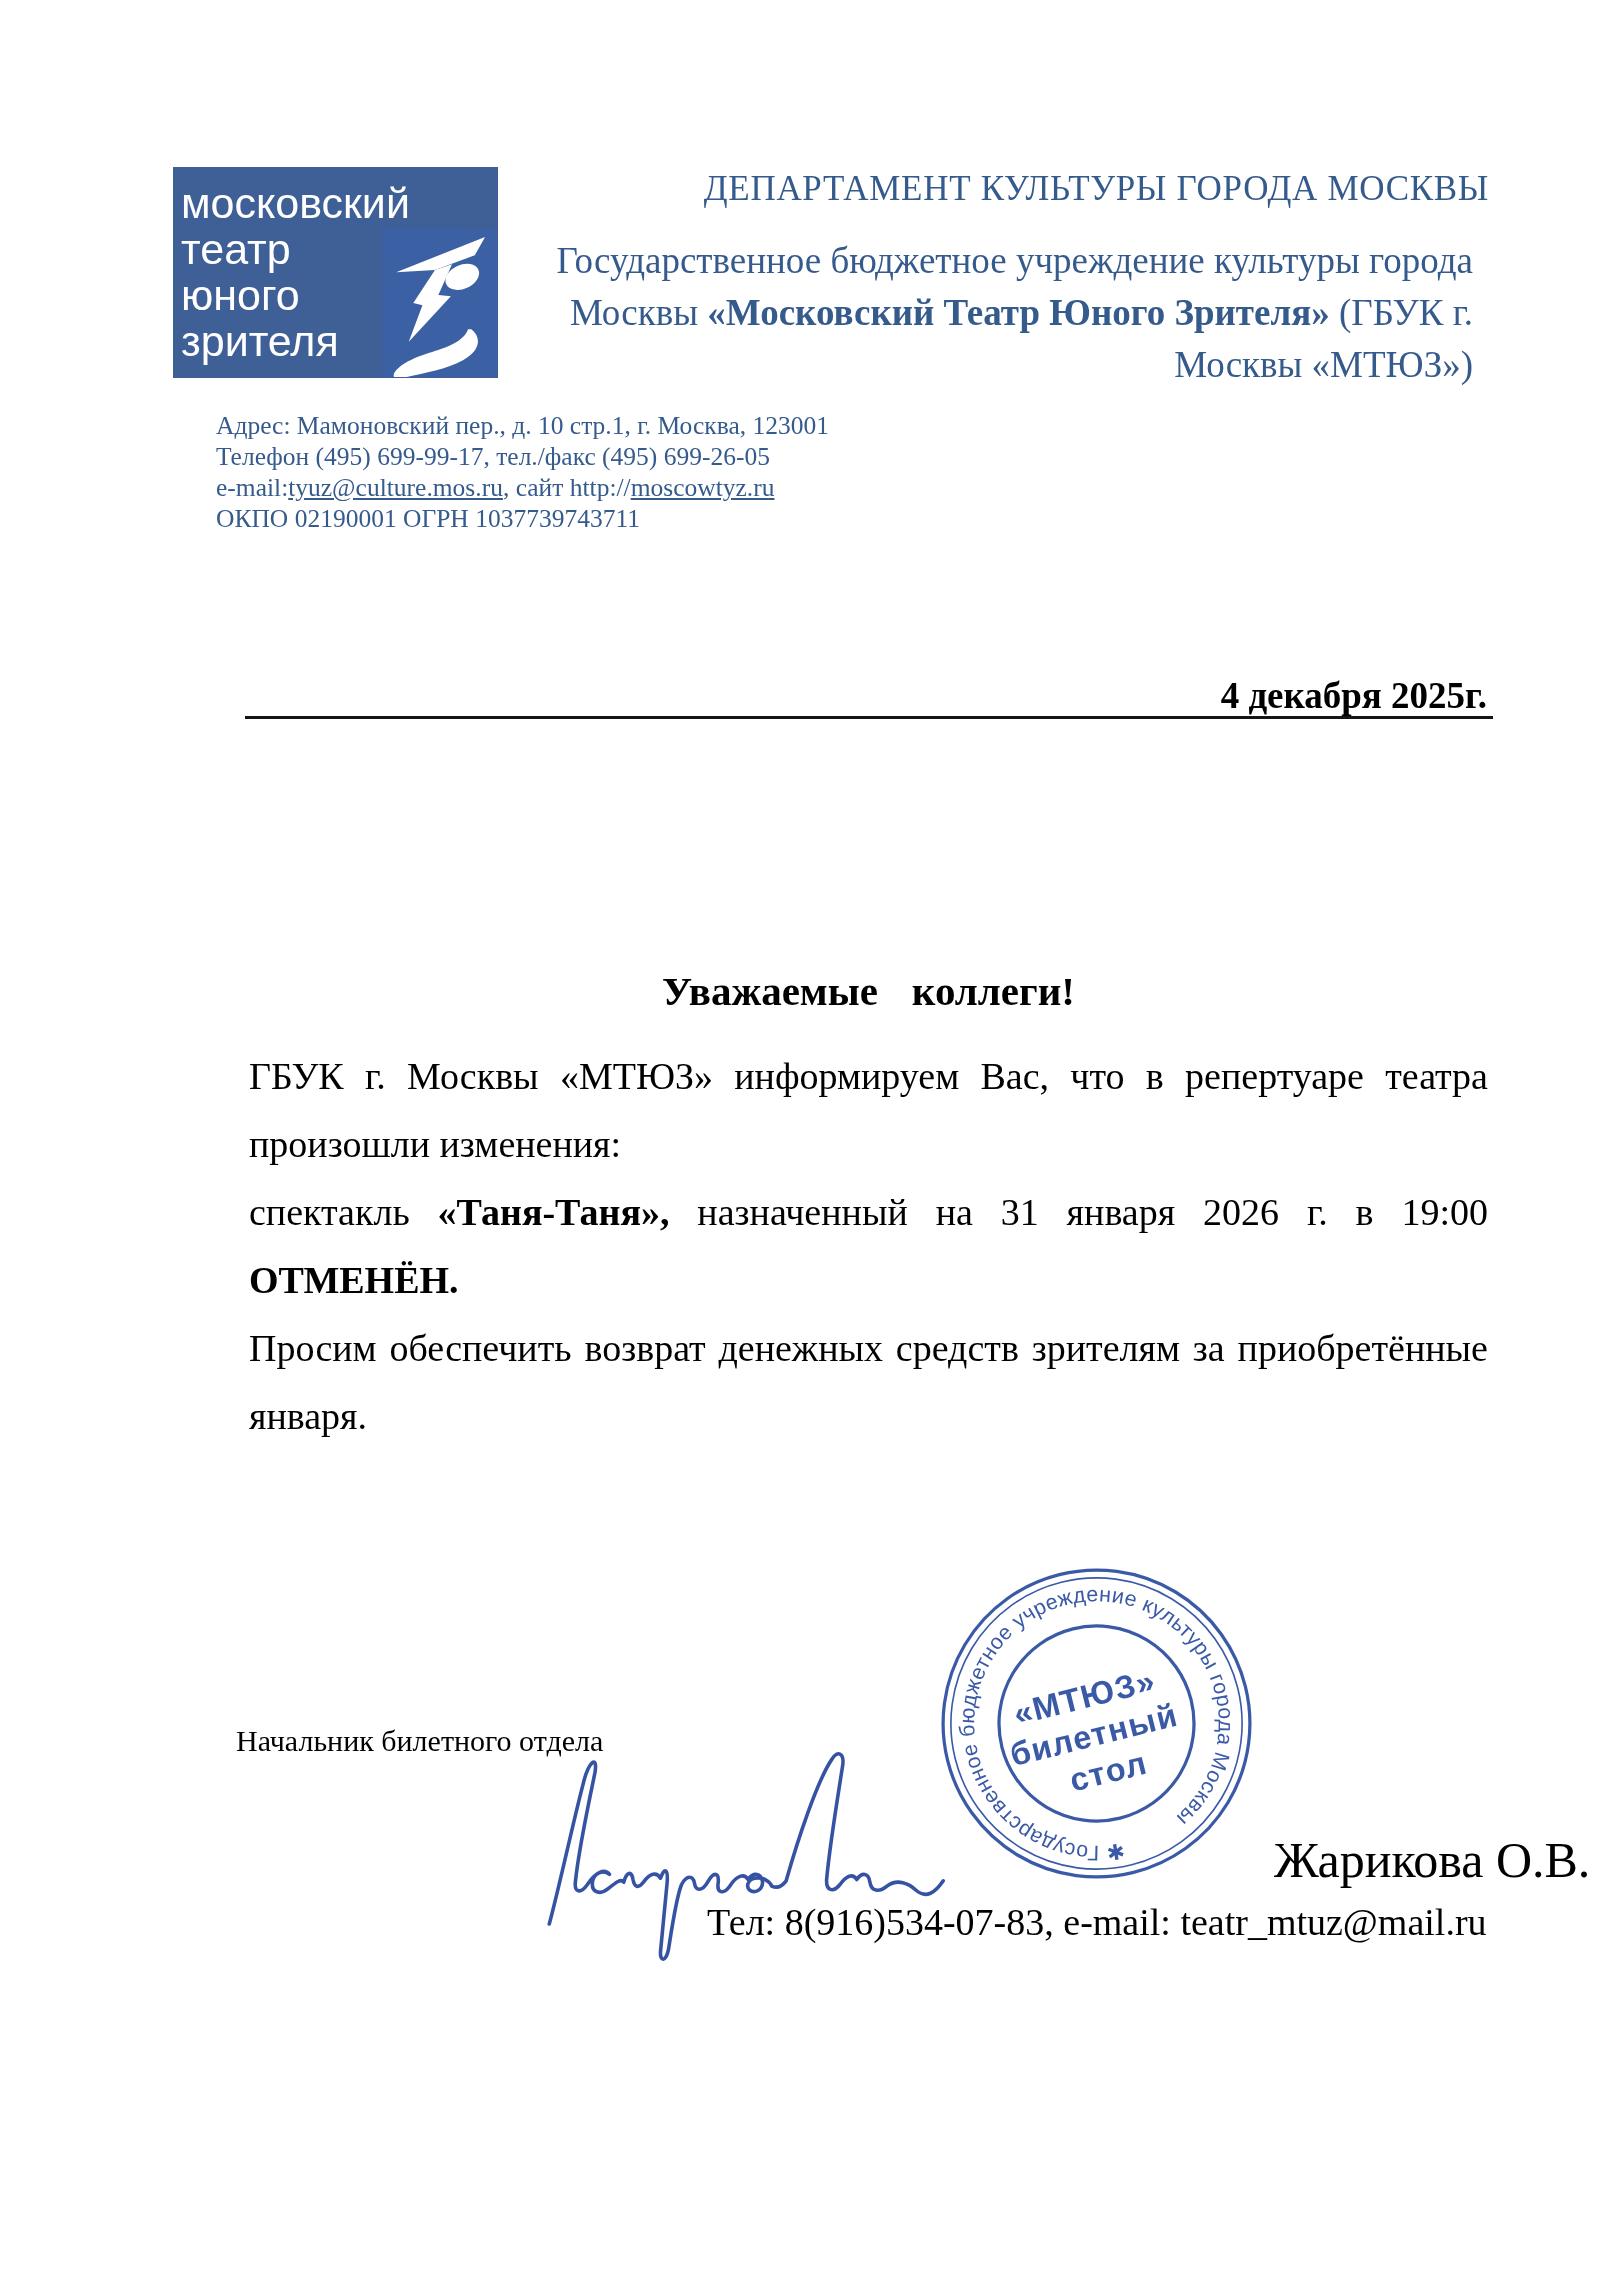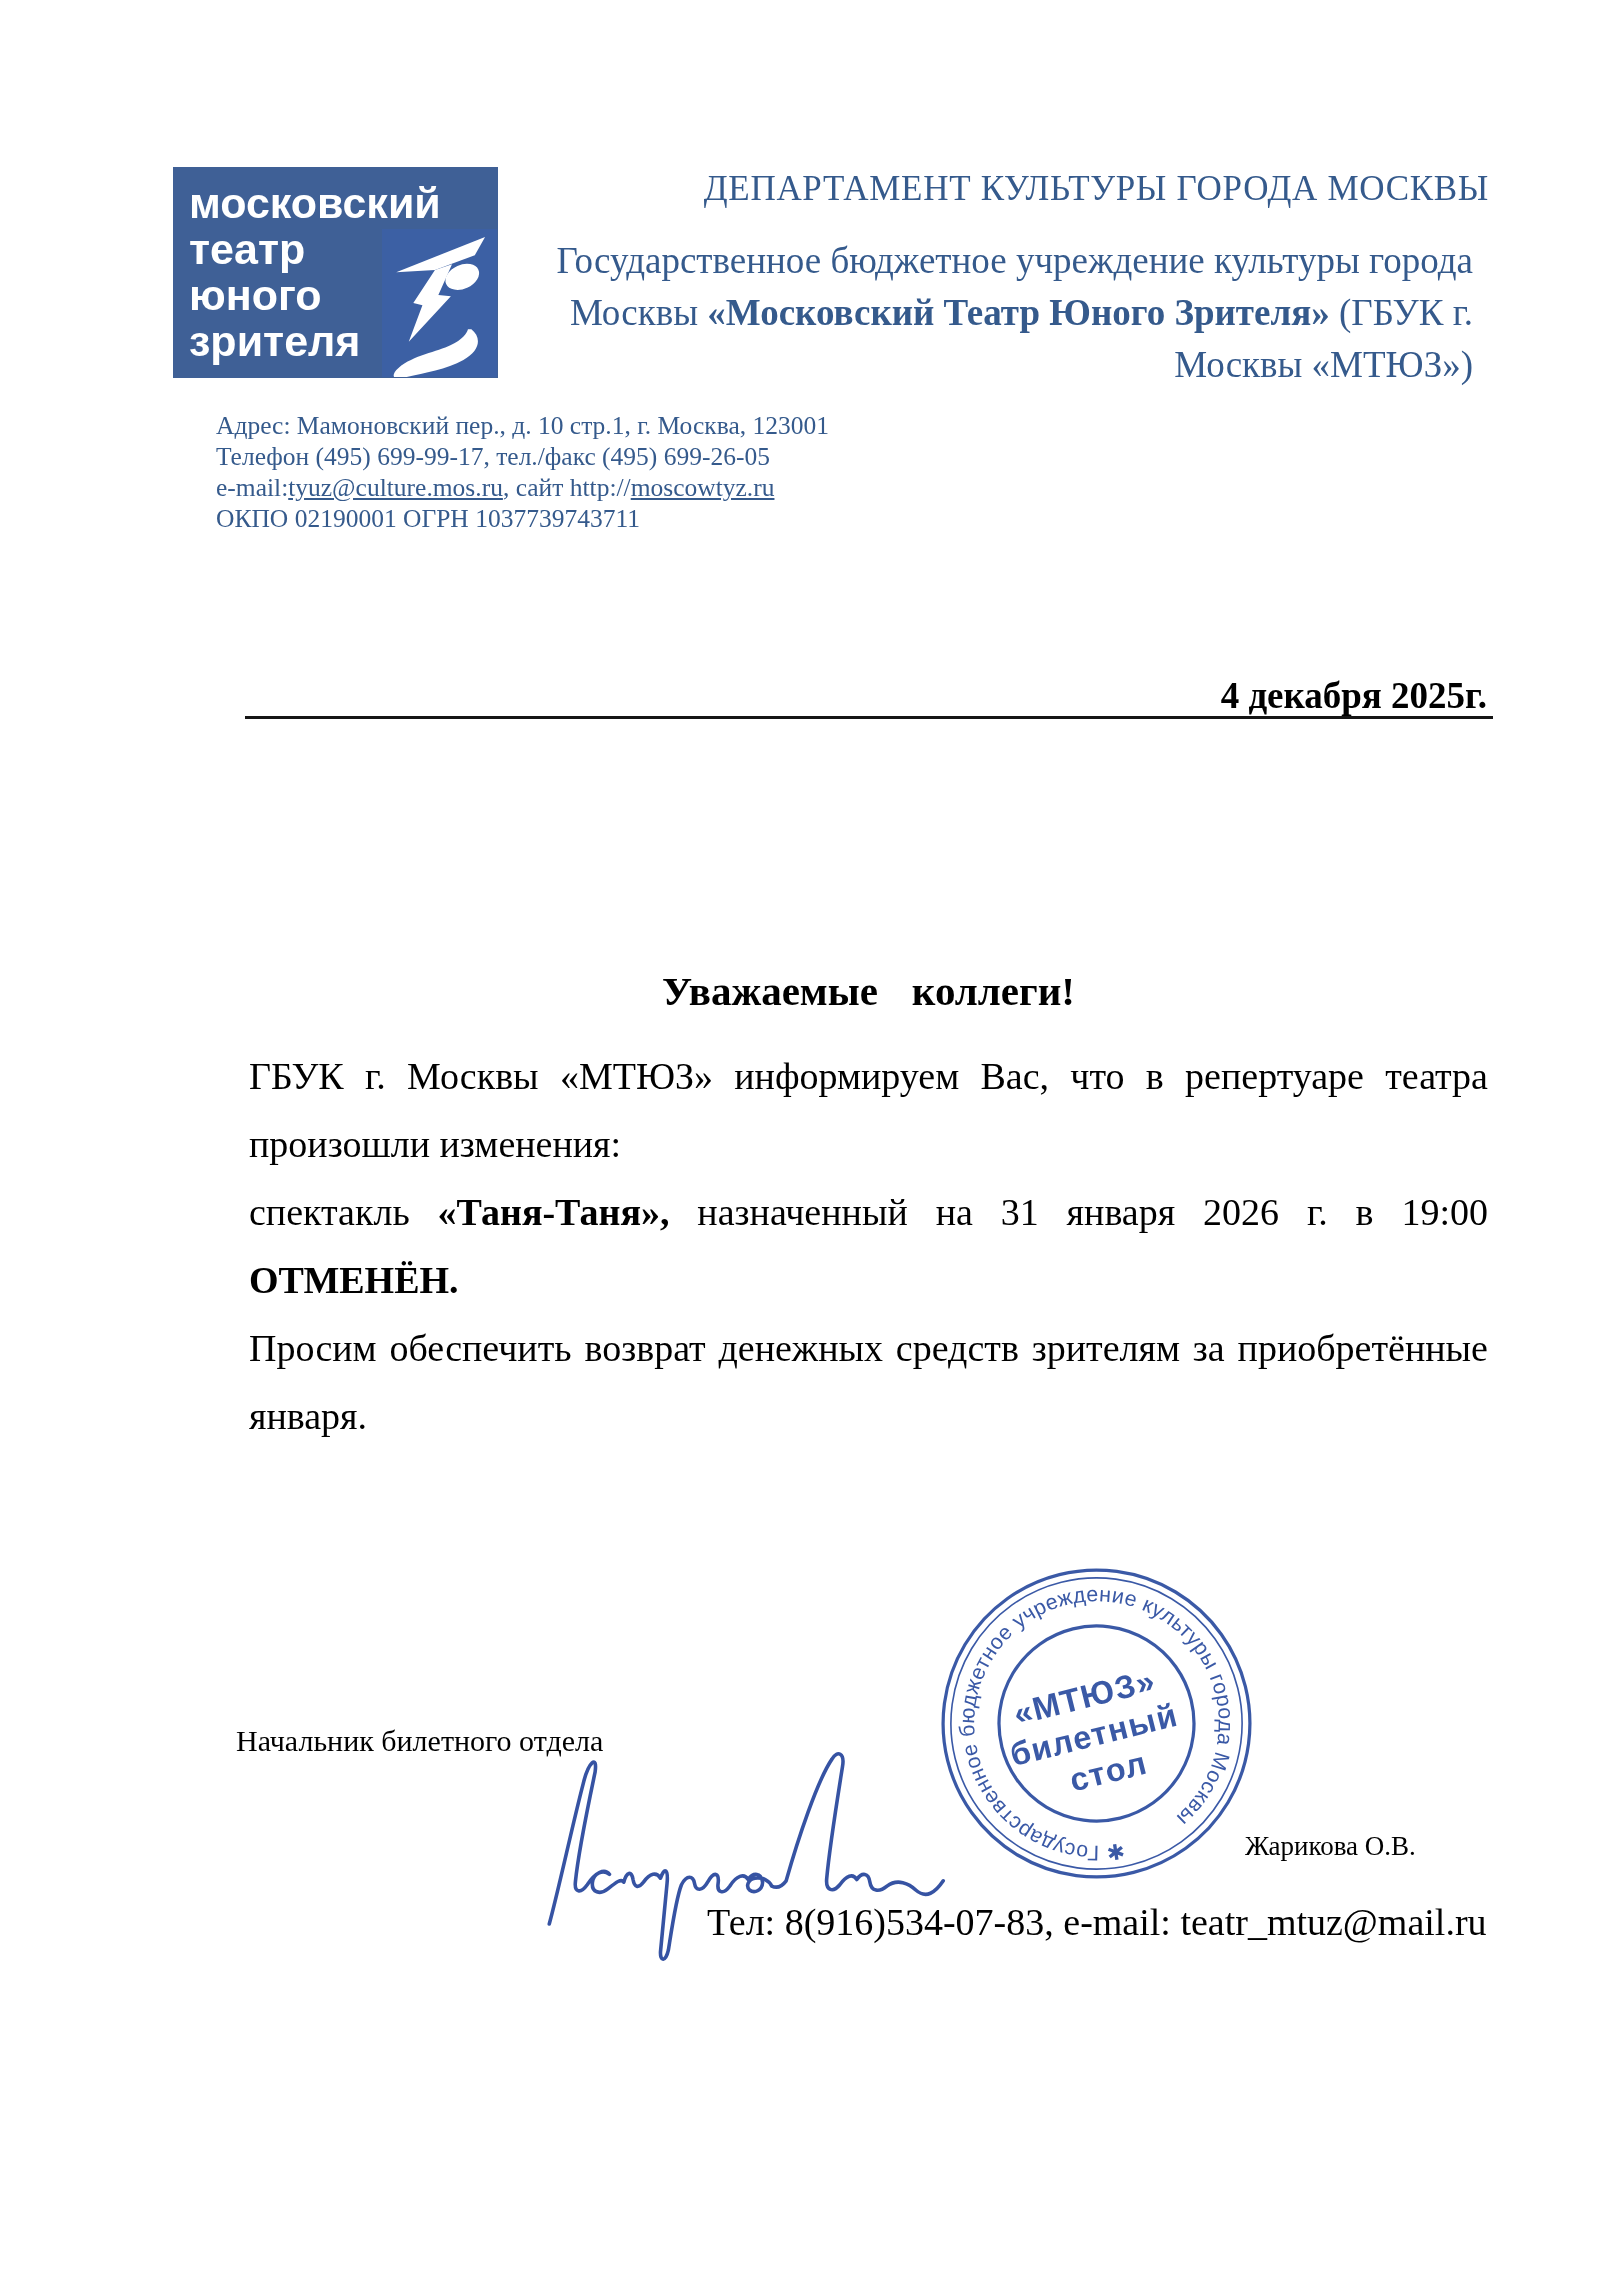--- a/index.html
+++ b/index.html
@@ -6,23 +6,23 @@
   .page {
     position:relative; width:1622px; height:2295px; background:#ffffff;
     font-family:"Liberation Serif", serif; color:#000; overflow:hidden;
     margin:0 auto;
   }
   .abs { position:absolute; }
 
   
   .logo { left:173px; top:167px; width:325px; height:211px; background:#3f6096; }
   .logo-text {
-    position:absolute; left:16px; top:13px;
+    position:absolute; left:8px; top:13px;
     font-family:"Liberation Sans", sans-serif; font-size:43px; line-height:46px;
-    color:#ffffff; white-space:nowrap;font-weight:bold;
+    color:#ffffff; white-space:nowrap;
   }
   .logo-glyph-box { position:absolute; right:1.3px; bottom:1.3px; width:115px; height:148px; background:#3c60a4; }
   .logo-glyph-box svg { display:block; width:100%; height:100%; }
 
   
   .org-block { left:504px; top:169px; width:985px; text-align:right; color:#355a8c; }
   .dept { font-size:35px; letter-spacing:0.7px; margin:0 0 26px 0; white-space:nowrap; }
   .org-name { font-size:37px; line-height:52px; margin:16px; }
 
   .contacts { left:216px; top:410px; color:#355a8c; font-size:25.5px; line-height:31px; }
@@ -38,21 +38,21 @@
   .letter-body { left:249px; top:1042px; width:1239px; font-size:38px; }
   .body-line { line-height:68px; }
   .body-line.j { text-align:justify; text-align-last:justify; }
 
   
   .position-label { left:236px; top:1724px; font-size:30px; white-space:nowrap; }
   .signature-box { left:510px; top:1721px; width:445px; height:249px; }
   .signature-box svg { display:block; width:100%; height:100%; }
   .stamp-box { left:934px; top:1556px; width:325px; height:335px; opacity:0.93; }
   .stamp-box svg { display:block; width:100%; height:100%; }
-  .signer-name { left:1245px; top:1831px; font-size:27px; white-space:nowrap;font-family:Liberation Serif, serif; }
+  .signer-name { left:1274px; top:1831px; font-size:50px; white-space:nowrap;font-family:Liberation Serif, serif; }
   .contact-line { left:707px; top:1900px; font-size:38px; white-space:nowrap; }
 </style>
 </head>
 <body>
 
 <div class="page">
 
   <div class="abs logo">
     <div class="logo-text">
       <div>московский</div>

